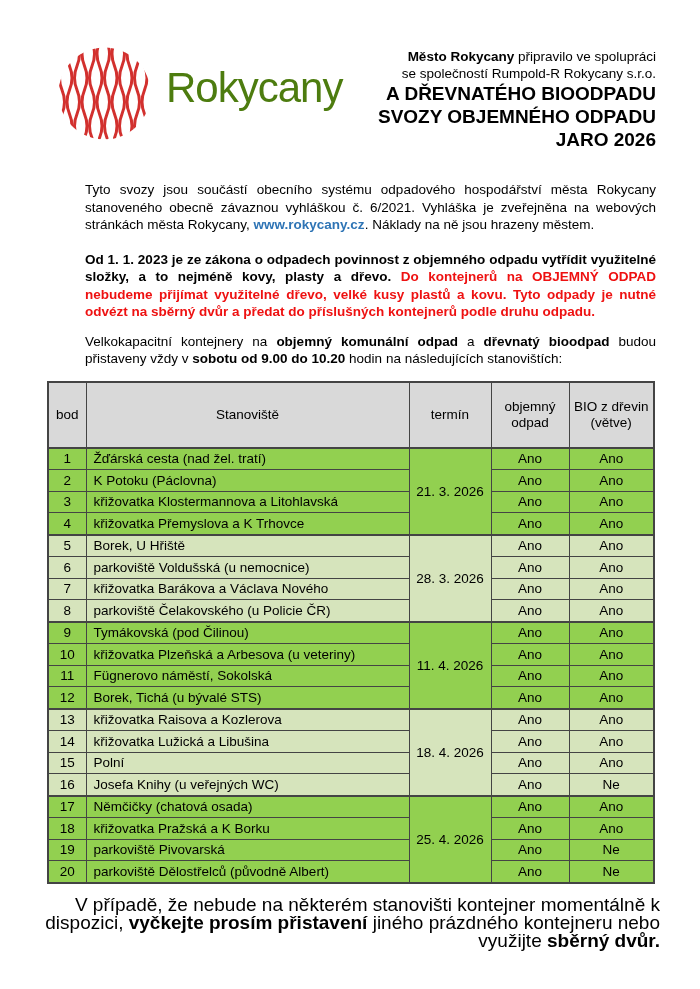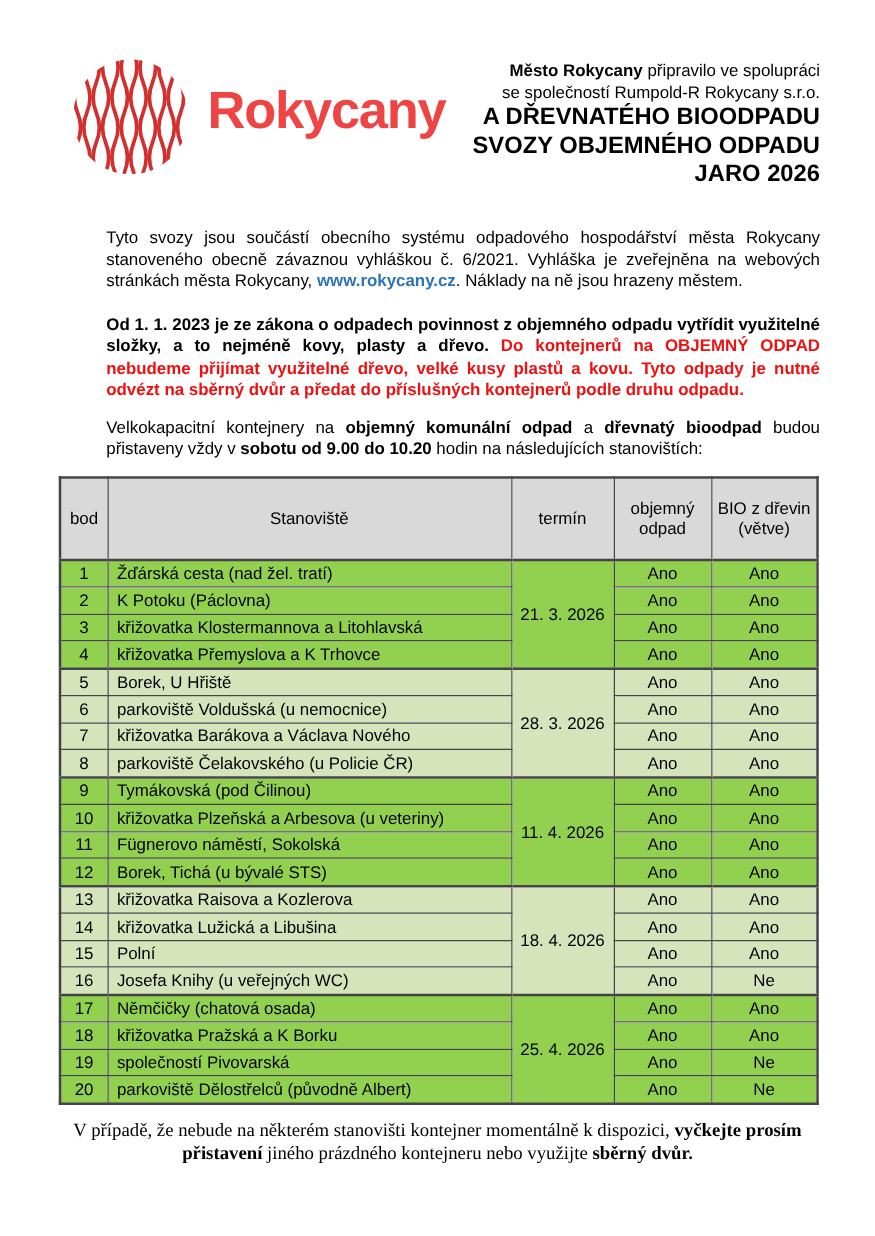--- a/index.html
+++ b/index.html
@@ -11,21 +11,21 @@
   .page{position:relative;width:700px;height:989px;background:#fff;}
 
   
   .header-row{
     display:flex;justify-content:space-between;align-items:flex-start;
     padding:46px 44px 0 57px;
   }
   .logo{display:flex;align-items:center;}
   .logo svg{display:block;}
   .logo-word{
-    font-size:42px;font-weight:bold;color:#ef4444;
+    font-size:42px;font-weight:normal;color:#4d7c0f;
     letter-spacing:-1px;margin-left:14px;transform:translateY(-6px);
   }
   .head-text{text-align:right;line-height:17px;font-size:13.5px;margin-top:2px;}
   .head-text .small-line{display:block;}
   .head-title{
     display:block;font-size:19px;font-weight:bold;line-height:23px;
   }
   .head-title:first-of-type{margin-top:3px;}
 
   
@@ -57,21 +57,21 @@
   .cell-num{text-align:center;}
   .cell-place{text-align:left;padding-left:7px !important;}
   .cell-date,.cell-ans{text-align:center;}
   tr.g-bright td{background:#92d050;}
   tr.g-light td{background:#d6e4bc;}
   tr.group-start td{border-top:2px solid #444;}
 
   
   .footnote{
     margin:12px auto 0 auto;width:620px;
-    font-size:15px;line-height:18px;text-align:center;font-family:Liberation Serif, serif;
+    font-size:19px;line-height:18px;text-align:right;
   }
 </style>
 </head>
 <body>
 
 <div class="page">
 
   <div class="header-row">
     <div class="logo">
       <svg width="95" height="95" viewBox="0 0 95 95" aria-hidden="true">
@@ -240,21 +240,21 @@
           <td class="cell-ans">Ano</td>
         </tr>
         <tr class="g-bright">
           <td class="cell-num">18</td>
           <td class="cell-place">křižovatka Pražská a K Borku</td>
           <td class="cell-ans">Ano</td>
           <td class="cell-ans">Ano</td>
         </tr>
         <tr class="g-bright">
           <td class="cell-num">19</td>
-          <td class="cell-place">společností Pivovarská</td>
+          <td class="cell-place">parkoviště Pivovarská</td>
           <td class="cell-ans">Ano</td>
           <td class="cell-ans">Ne</td>
         </tr>
         <tr class="g-bright">
           <td class="cell-num">20</td>
           <td class="cell-place">parkoviště Dělostřelců (původně Albert)</td>
           <td class="cell-ans">Ano</td>
           <td class="cell-ans">Ne</td>
         </tr>
       </tbody>

